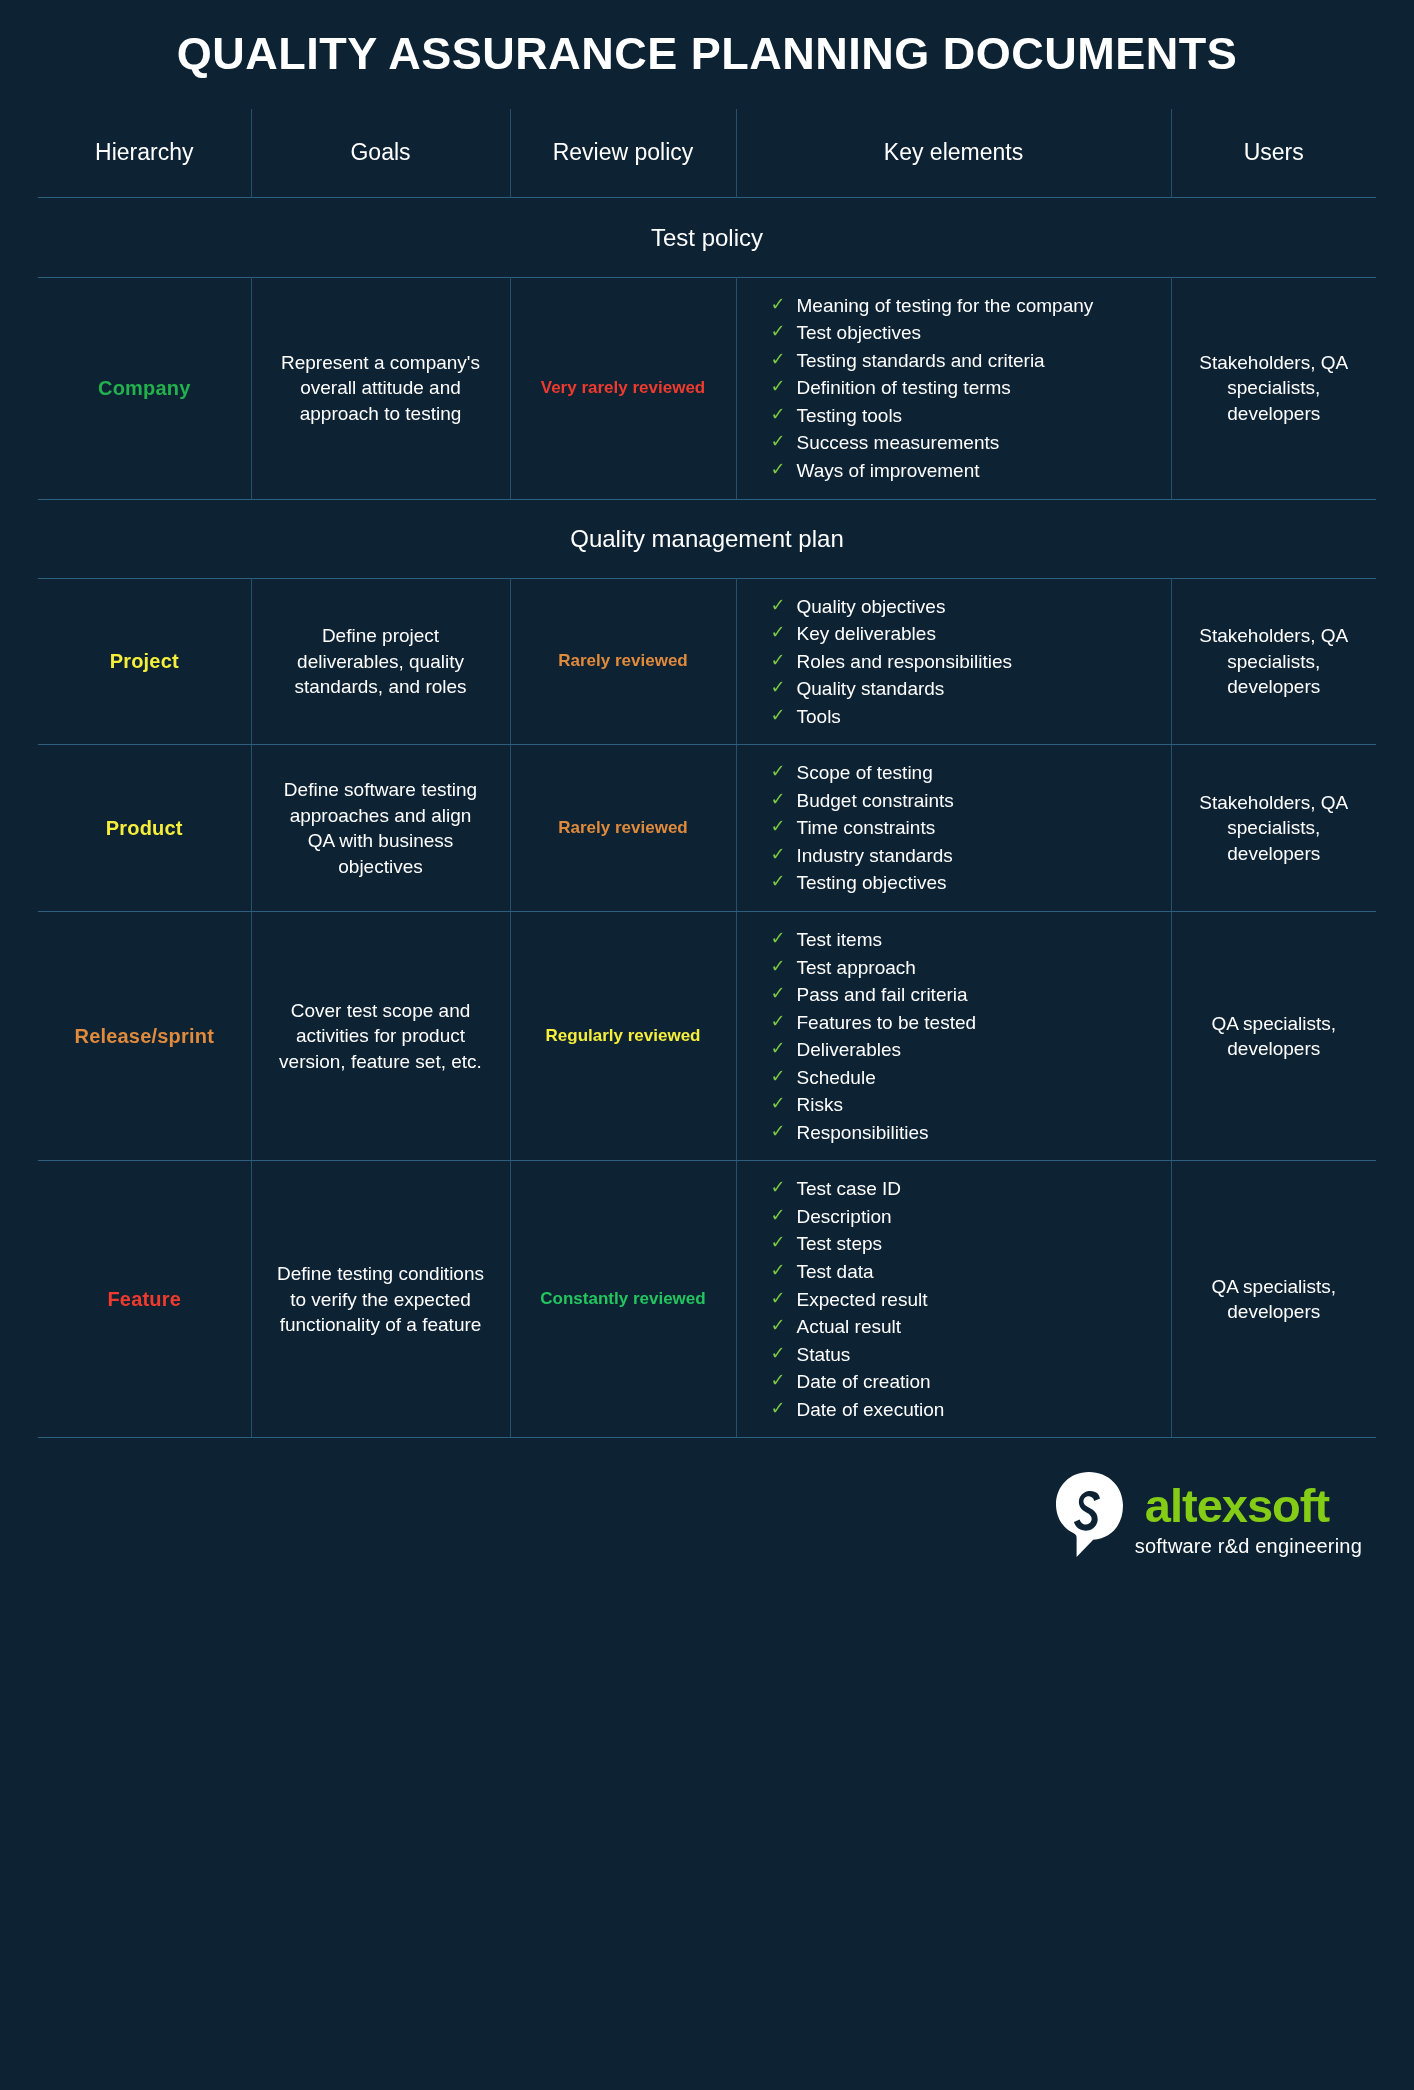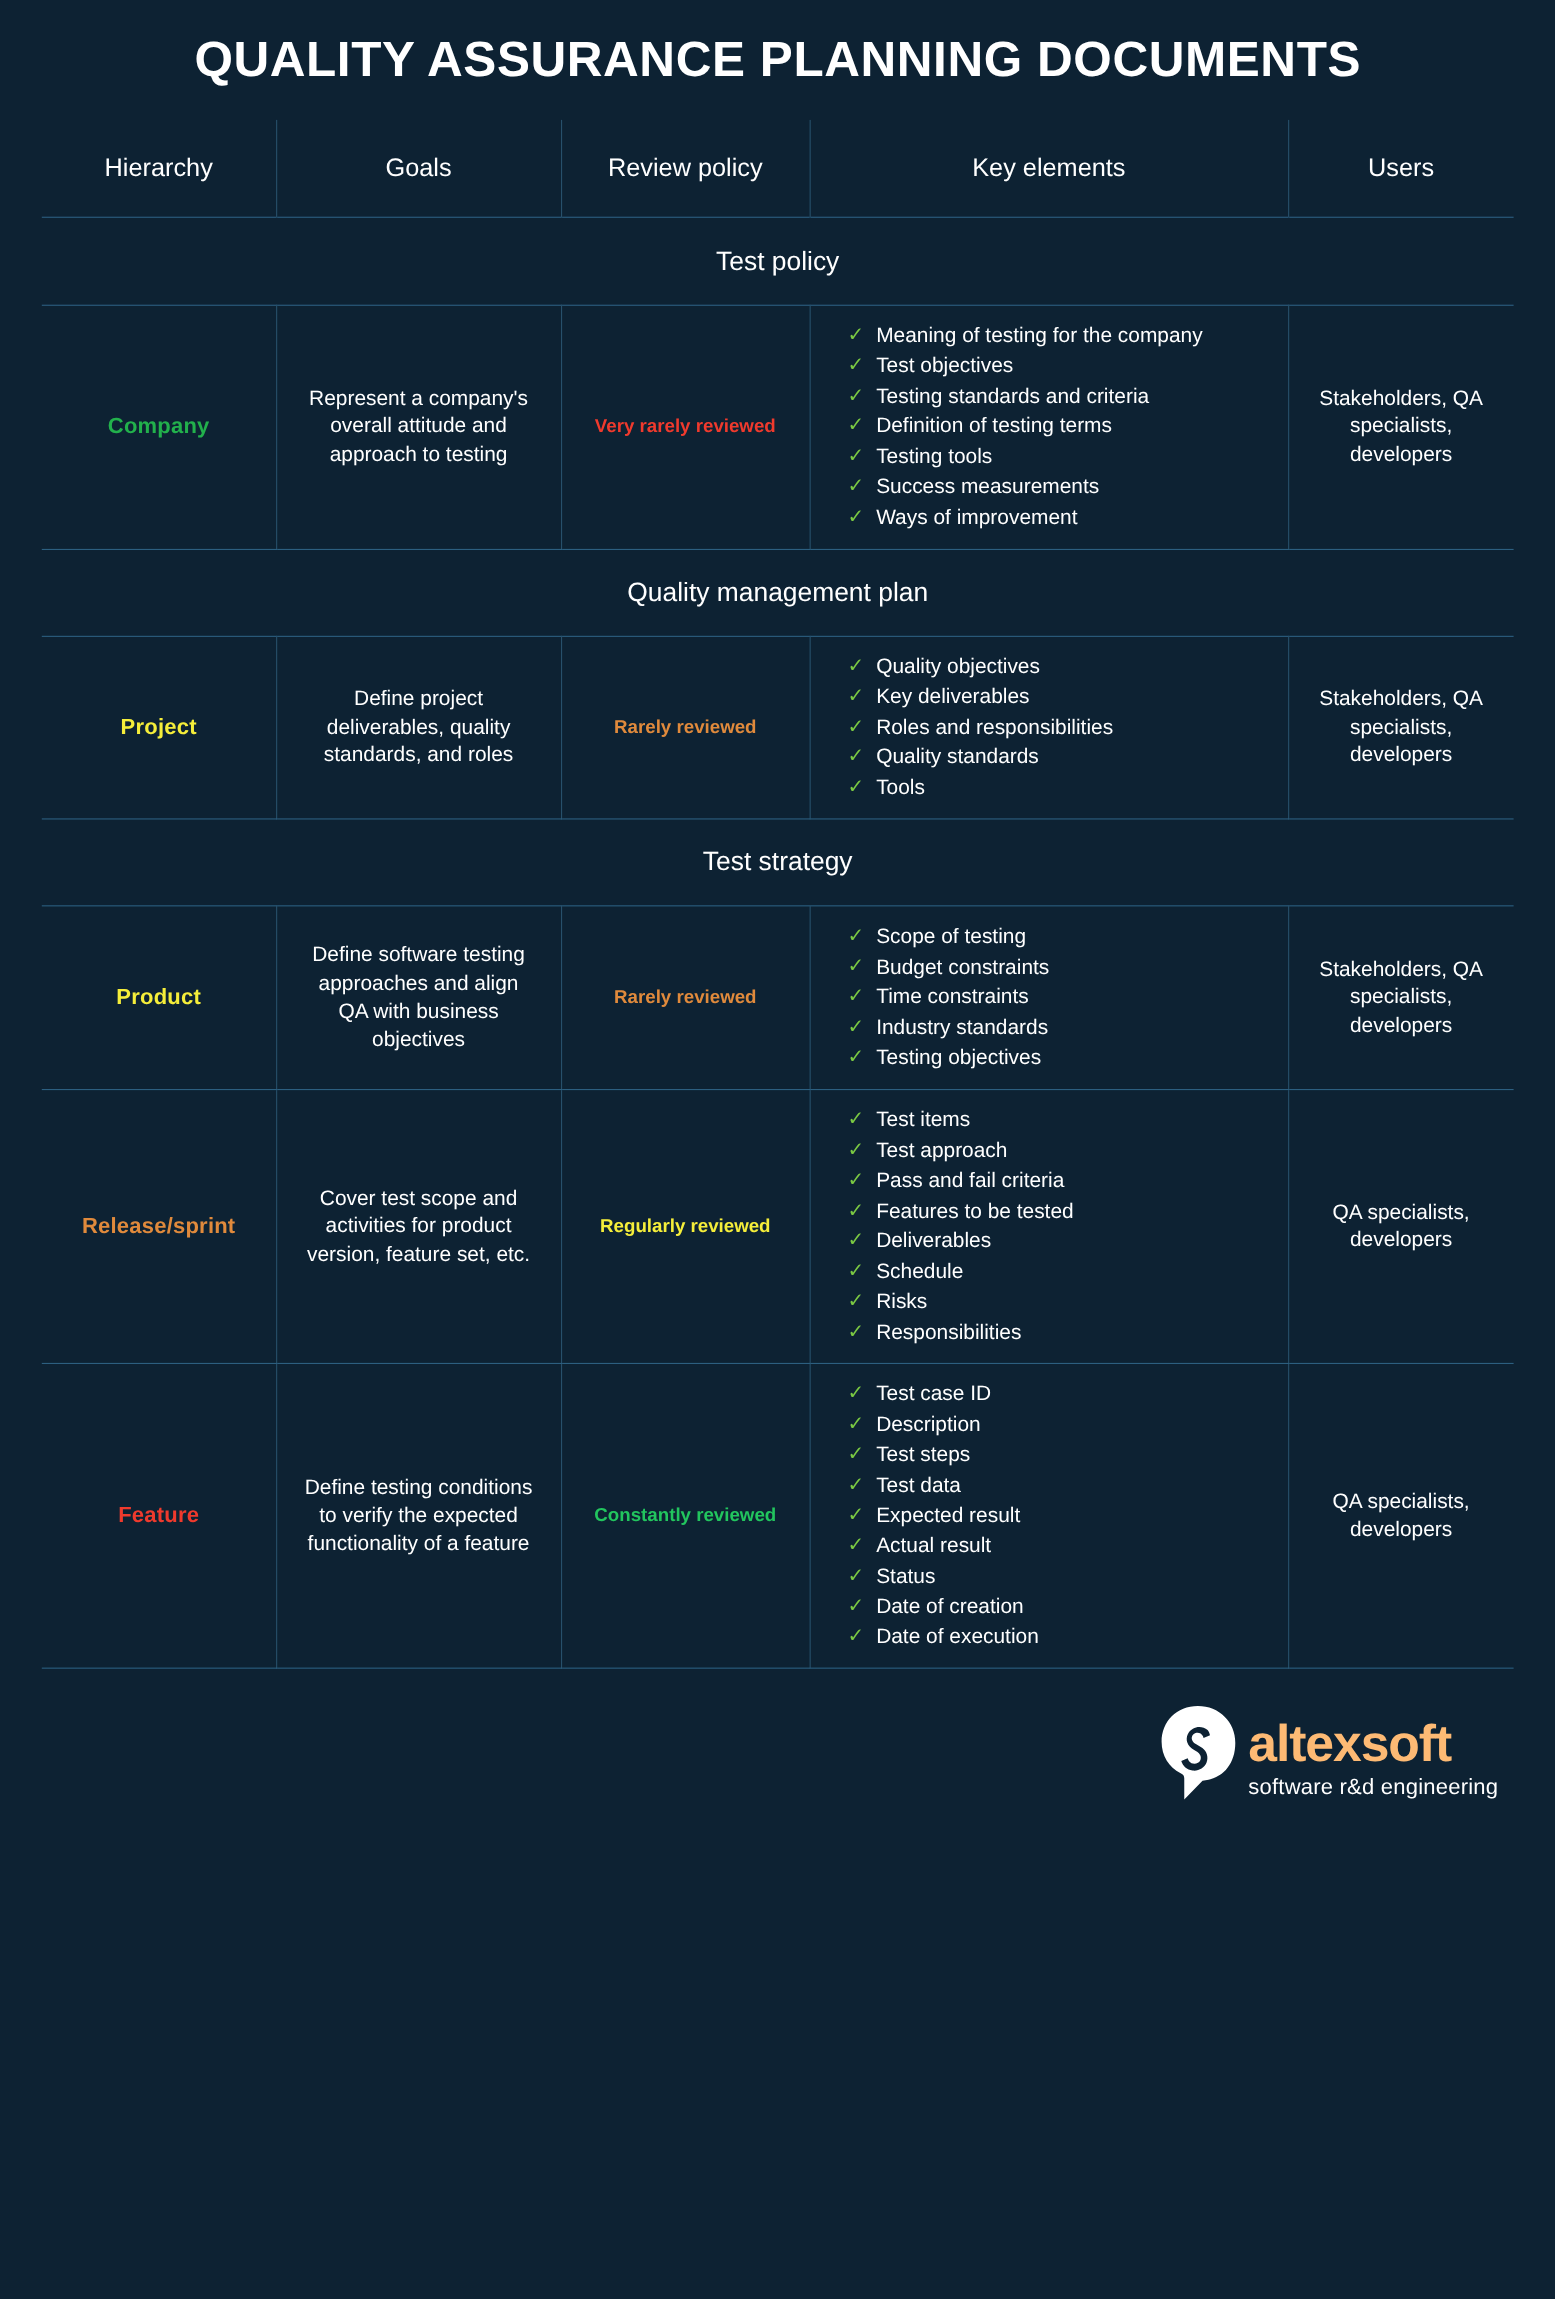--- a/index.html
+++ b/index.html
@@ -177,21 +177,22 @@
     display: flex;
     flex-direction: column;
     align-items: flex-start;
     padding-bottom: 2px;
   }
   .logo-name {
     font-size: 47px;
     font-weight: 700;
     letter-spacing: -1px;
     line-height: 1;
-    color: #fdba74;
+    color: #84cc16;
+    margin-left: 10px;
   }
   .logo-tag {
     font-size: 20px;
     letter-spacing: 0.2px;
     color: #ffffff;
     line-height: 1;
     padding-top: 7px;
     align-self: flex-end;
   }
 </style>
@@ -268,23 +269,20 @@
               <li><span class="tick">✓</span><span>Key deliverables</span></li>
               <li><span class="tick">✓</span><span>Roles and responsibilities</span></li>
               <li><span class="tick">✓</span><span>Quality standards</span></li>
               <li><span class="tick">✓</span><span>Tools</span></li>
             </ul>
           </td>
           <td class="cell-users">
             <div class="users-text">Stakeholders, QA specialists, developers</div>
           </td>
         </tr>
-        <tr class="section-row">
-          <td colspan="5">Test strategy</td>
-        </tr>
         <tr class="data-row">
           <td class="cell-hier"><span class="hier-label" style="color: rgb(245, 238, 58);">Product</span></td>
           <td>
             <div class="goals-text">Define software testing approaches and align QA with business objectives</div>
           </td>
           <td>
             <div class="review-text" style="color: rgb(224, 138, 60);">Rarely reviewed</div>
           </td>
           <td>
             <ul class="key-list">

